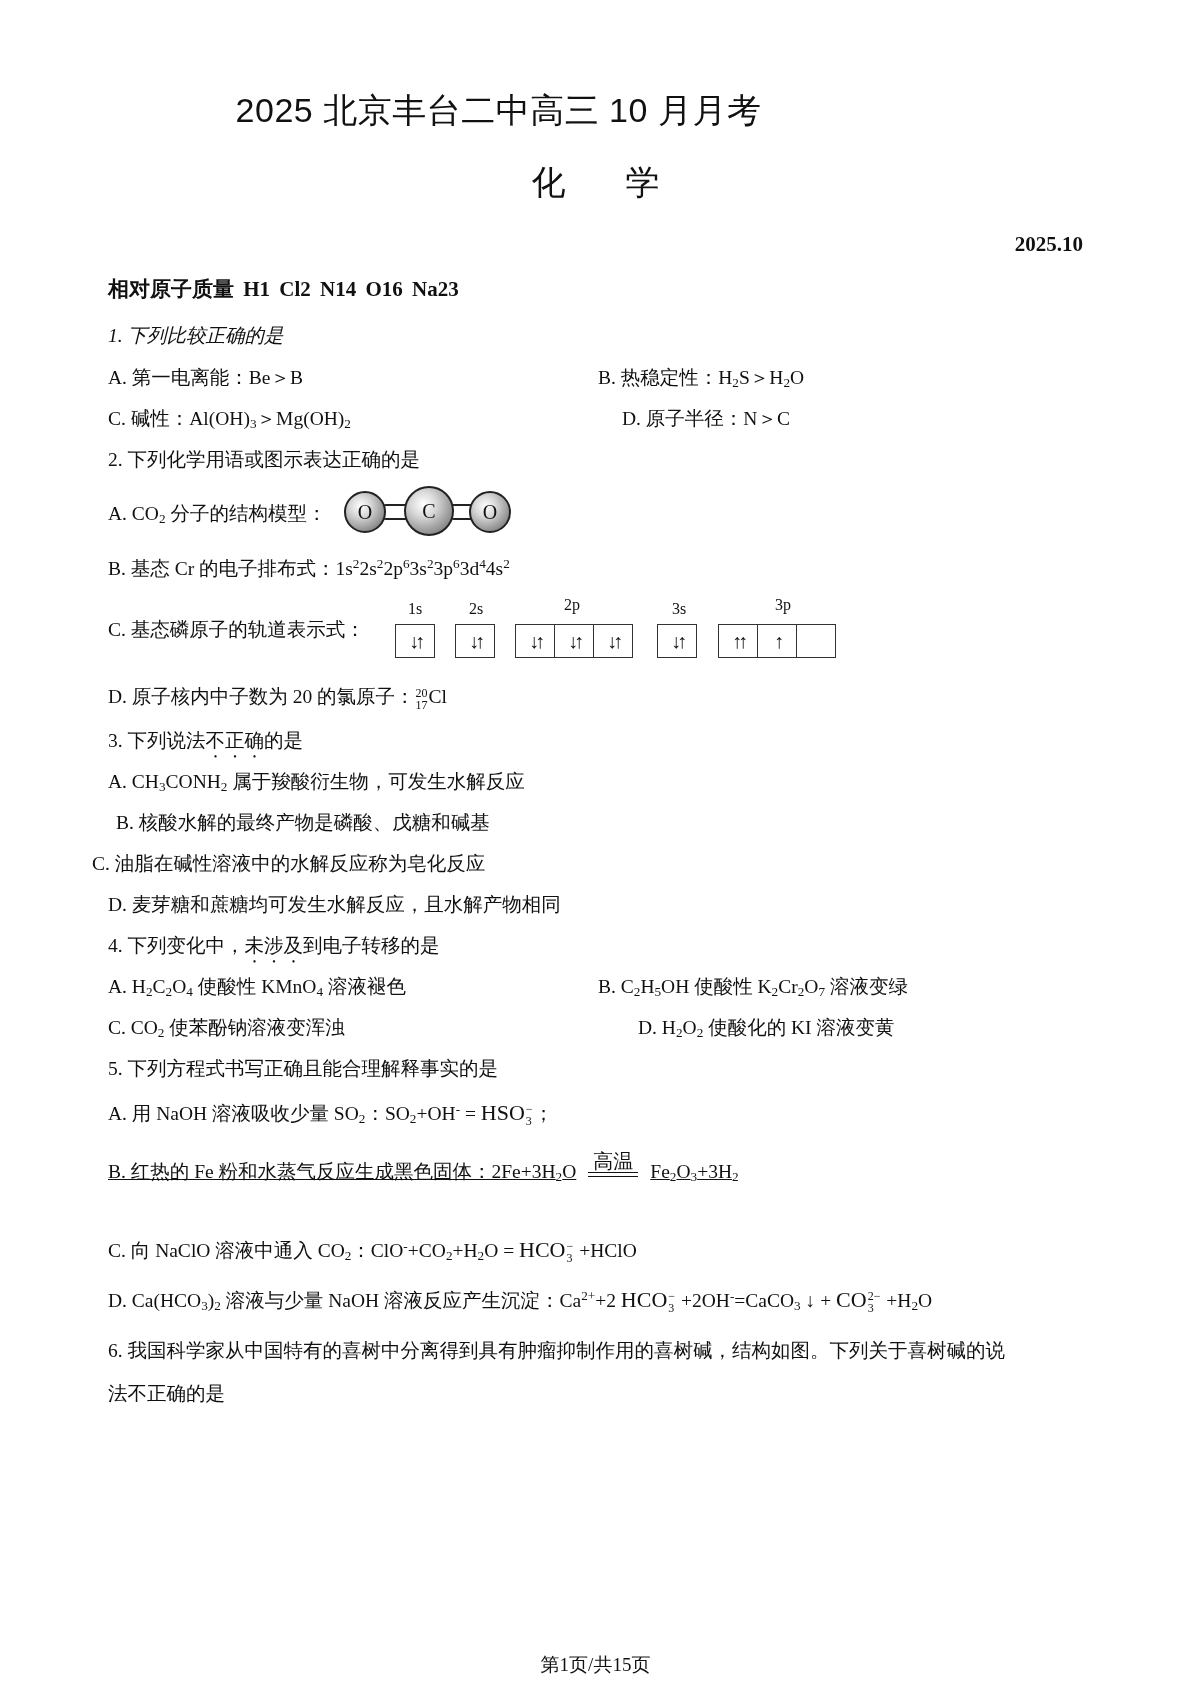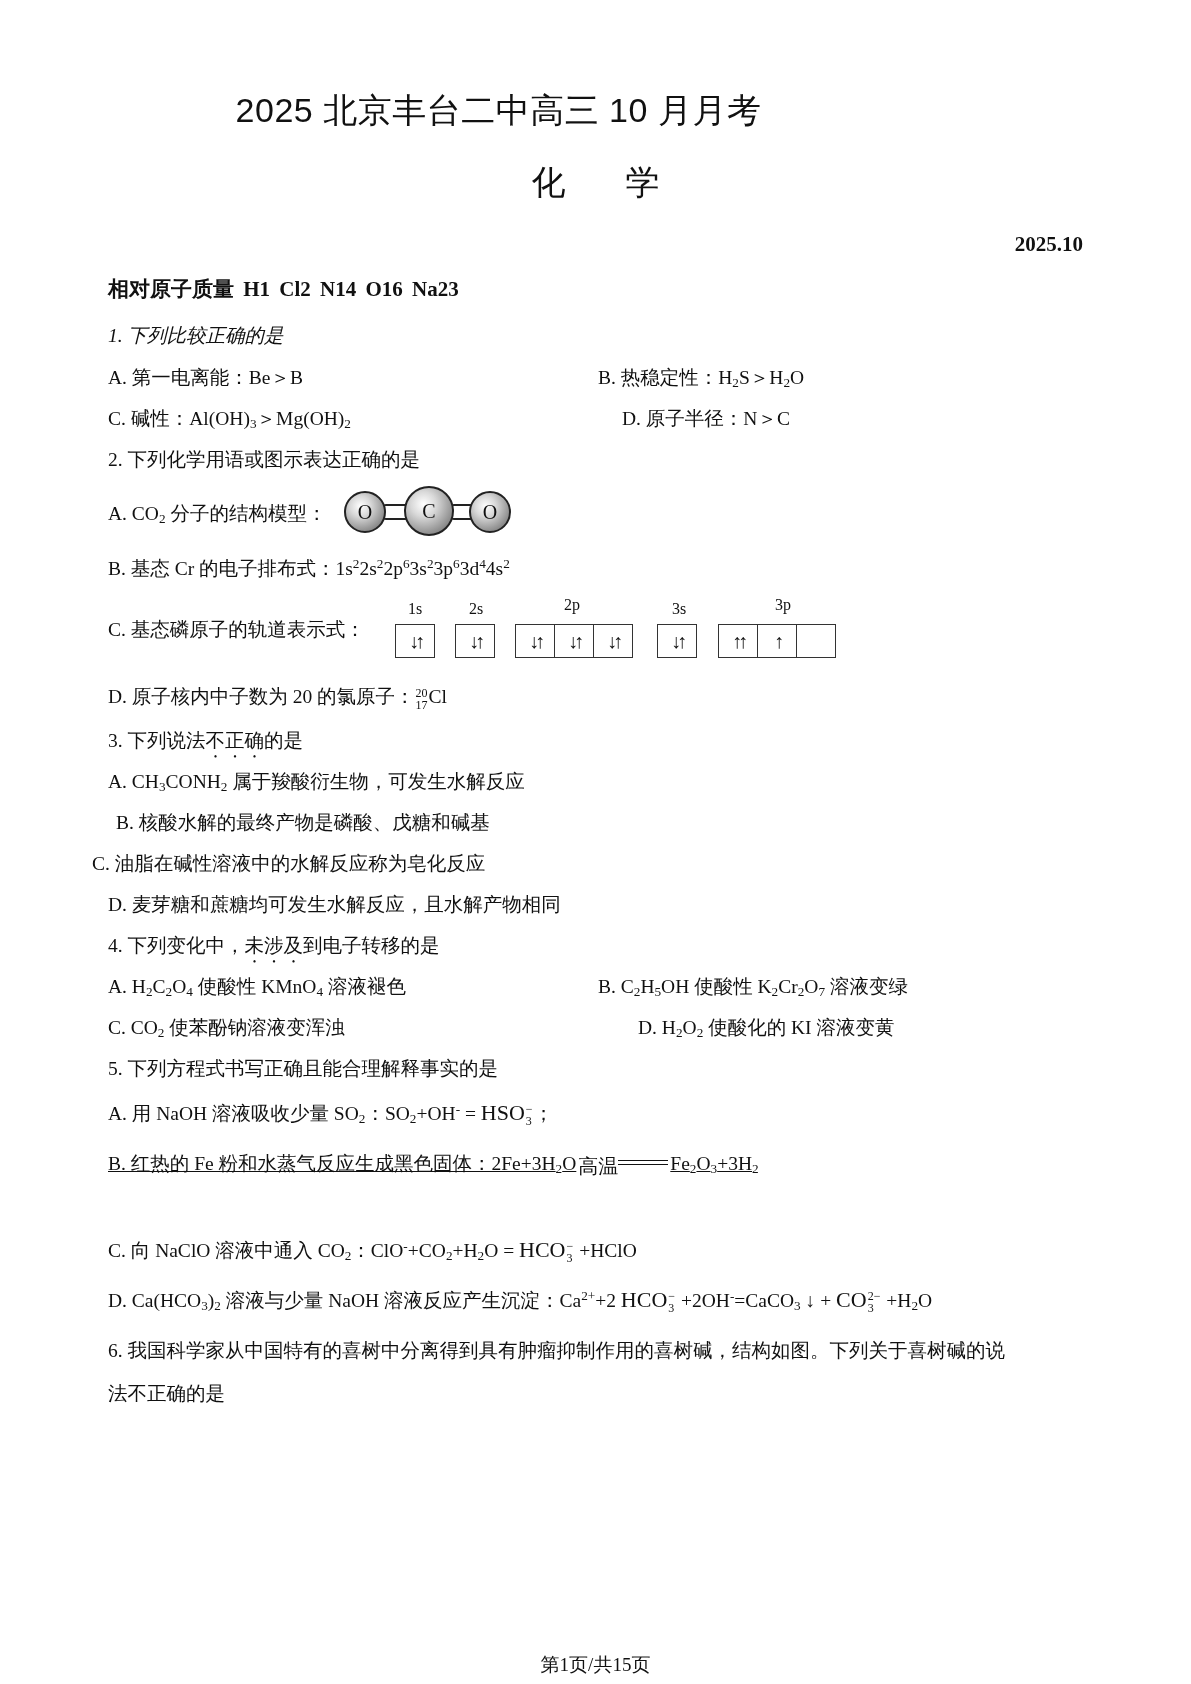--- a/index.html
+++ b/index.html
@@ -22,21 +22,21 @@
   .ball { position:absolute; border-radius:50%; border:2px solid #222;
           background: radial-gradient(circle at 38% 35%, #ffffff 0%, #d9d9d9 30%, #8a8a8a 75%, #4a4a4a 100%);
           display:flex; align-items:center; justify-content:center; font-size:20px; color:#111; }
   .bond { position:absolute; border:2px solid #222; border-radius:6px; height:12px; background:#fff; }
   
   .orb-label { position:absolute; font-size:16px; }
   .orb-group { position:absolute; top:624px; height:32px; display:flex; border:1.5px solid #333; }
   .orb-box { width:38px; height:32px; display:flex; align-items:center; justify-content:center; font-size:20px; letter-spacing:-4px; }
   .orb-box + .orb-box { border-left:1.5px solid #333; }
   
-  .cond { display:inline-flex; flex-direction:row; align-items:center; vertical-align:bottom; margin:0 2px; }
+  .cond { display:inline-flex; flex-direction:column; align-items:center; vertical-align:bottom; margin:0 12px; }
   .cond-top { font-family:"Liberation Sans","DejaVu Sans",sans-serif; font-size:20px; line-height:22px; }
   .cond-eq { width:50px; border-top:1.5px solid #111; border-bottom:1.5px solid #111; height:3px; margin-bottom:8px; }
   .footer { left:0; width:1191px; text-align:center; top:1652px; font-size:19px; }
 </style>
 </head>
 <body>
 
 <div class="abs title">2025 北京丰台二中高三 10 月月考</div>
 <div class="abs subject">
   <span>化</span><span>学</span>

